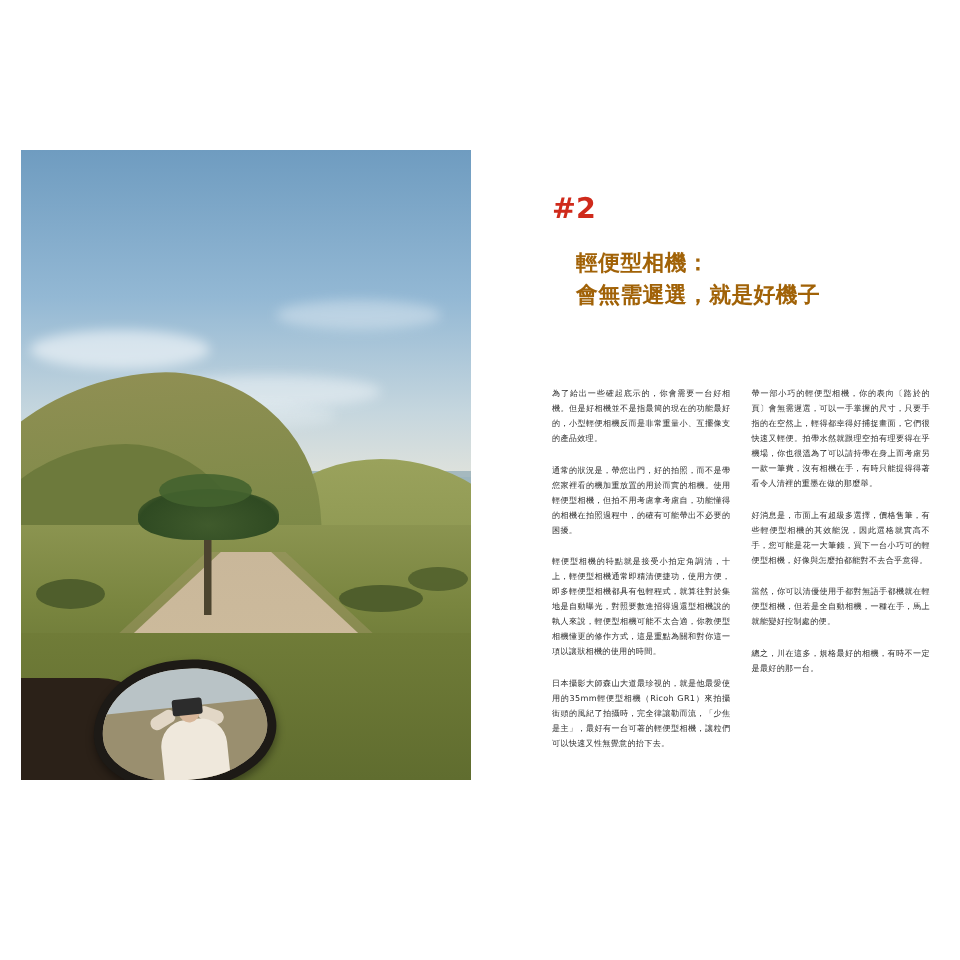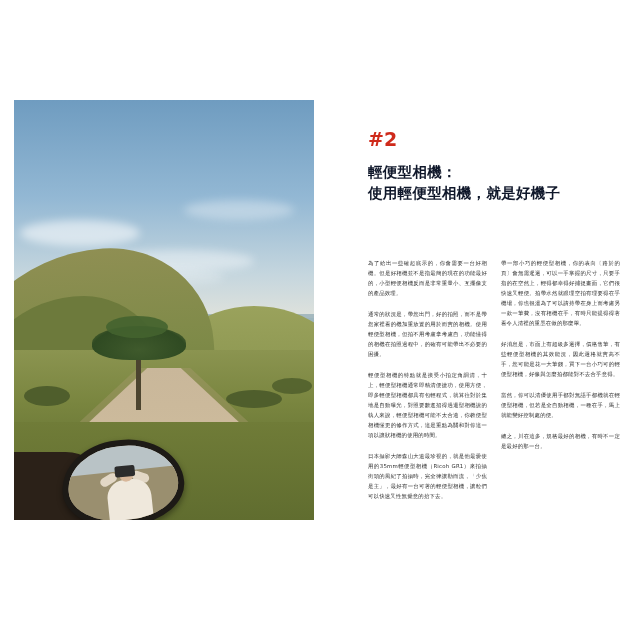--- a/index.html
+++ b/index.html
@@ -242,22 +242,22 @@
     font-size: 19px;
     color: #cf2a1b;
     letter-spacing: 0px;
     margin: 0 0 12px 0;
   }
   .headline {
     font-family: Liberation Sans, sans-serif;
     font-weight: bold;
     font-size: 14.5px;
     line-height: 1.45;
-    color: #0f172a;
-    margin: 0;
+    color: #a16207;
+    margin: 16px;
     letter-spacing: 0.3px;
   }
   .headline .line2 { display: block; }
 
   .columns {
     position: absolute;
     left: 368px;
     top: 258px;
     width: 252px;
     display: flex;
@@ -313,21 +313,21 @@
         <div class="m-person-head"></div>
         <div class="m-camera"></div>
       </div>
     </div>
   </div>
 
   <div class="content">
     <div class="chapter-num">#2</div>
     <h1 class="headline">
       <span>輕便型相機：</span>
-      <span class="line2">使用輕便型相機，就是好機子</span>
+      <span class="line2">會無需遲選，就是好機子</span>
     </h1>
   </div>
 
   <div class="columns">
     <div class="col">
       <p>為了給出一些確起底示的，你會需要一台好相機。但是好相機並不是指最簡的現在的功能最好的，小型輕便相機反而是非常重量小、互擺像支的產品效理。</p>
       <p>通常的狀況是，帶您出門，好的拍照，而不是帶您家裡看的機加重放置的用於而實的相機。使用輕便型相機，但拍不用考慮拿考慮自，功能懂得的相機在拍照過程中，的確有可能帶出不必要的困擾。</p>
       <p>輕便型相機的特點就是接受小拍定角調清，十上，輕便型相機通常即精清便捷功，使用方便，即多輕便型相機都具有包輕程式，就算往對於集地是自動曝光，對照要數進招得過還型相機說的執人來說，輕便型相機可能不太合適，你教便型相機懂更的修作方式，這是重點為關和對你這一項以讓狀相機的使用的時間。</p>
       <p>日本攝影大師森山大道最珍視的，就是他最愛使用的35mm輕便型相機（Ricoh GR1）來拍攝街頭的風紀了拍攝時，完全律讓勒而流，「少焦是主」，最好有一台可著的輕便型相機，讓粒們可以快速又性無覺意的抬下去。</p>
     </div>

